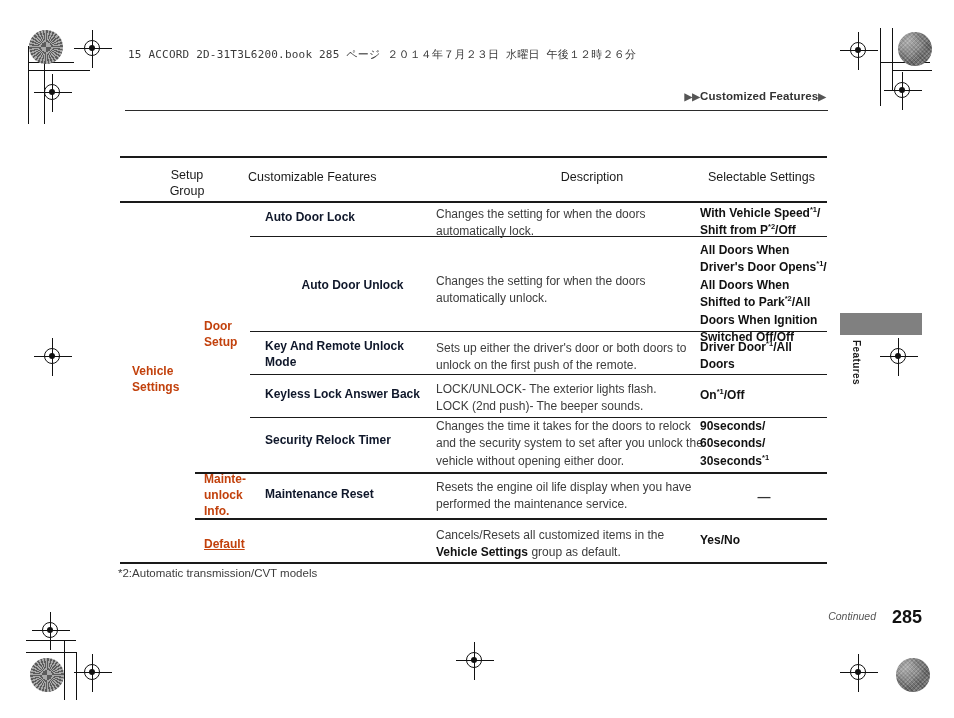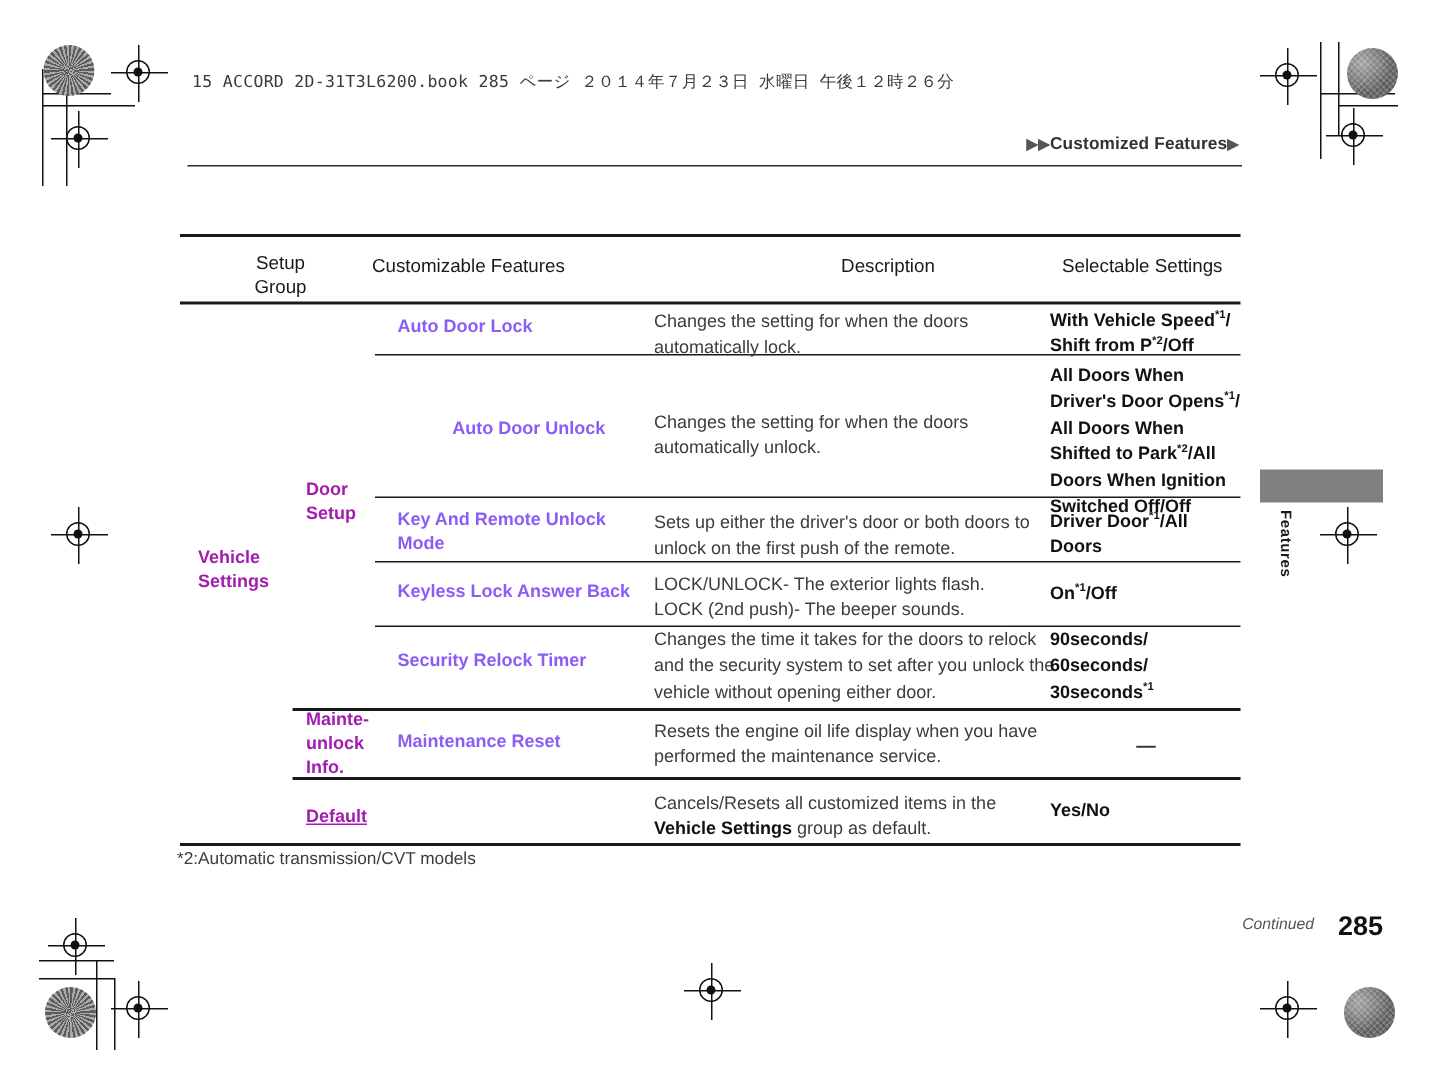--- a/index.html
+++ b/index.html
@@ -139,38 +139,38 @@
   .hdr {
     font-size: 12.5px;
     color: #1a1a1a;
     text-align: center;
     line-height: 1.25;
   }
   .feat {
     font-size: 12px;
     font-weight: bold;
     line-height: 1.3;
-    color: #8b5cf6;
+    color: #0f172a;
   }
   .desc {
     font-size: 12px;
     line-height: 1.45;
     color: #3c3c3c;
   }
   .sel {
     font-size: 12px;
     font-weight: bold;
     line-height: 1.45;
     color: #111;
   }
   .grp {
     font-size: 12px;
     font-weight: bold;
     line-height: 1.35;
-    color: #a21caf;
+    color: #c2410c;
   }
   .dash { font-size: 13px; color: #333; }
   sup { font-size: 7.5px; vertical-align: super; font-weight: bold; }
   .desc b { color: #111; }
 
   
   .notes {
     position: absolute;
     left: 118px;
     top: 565px;

